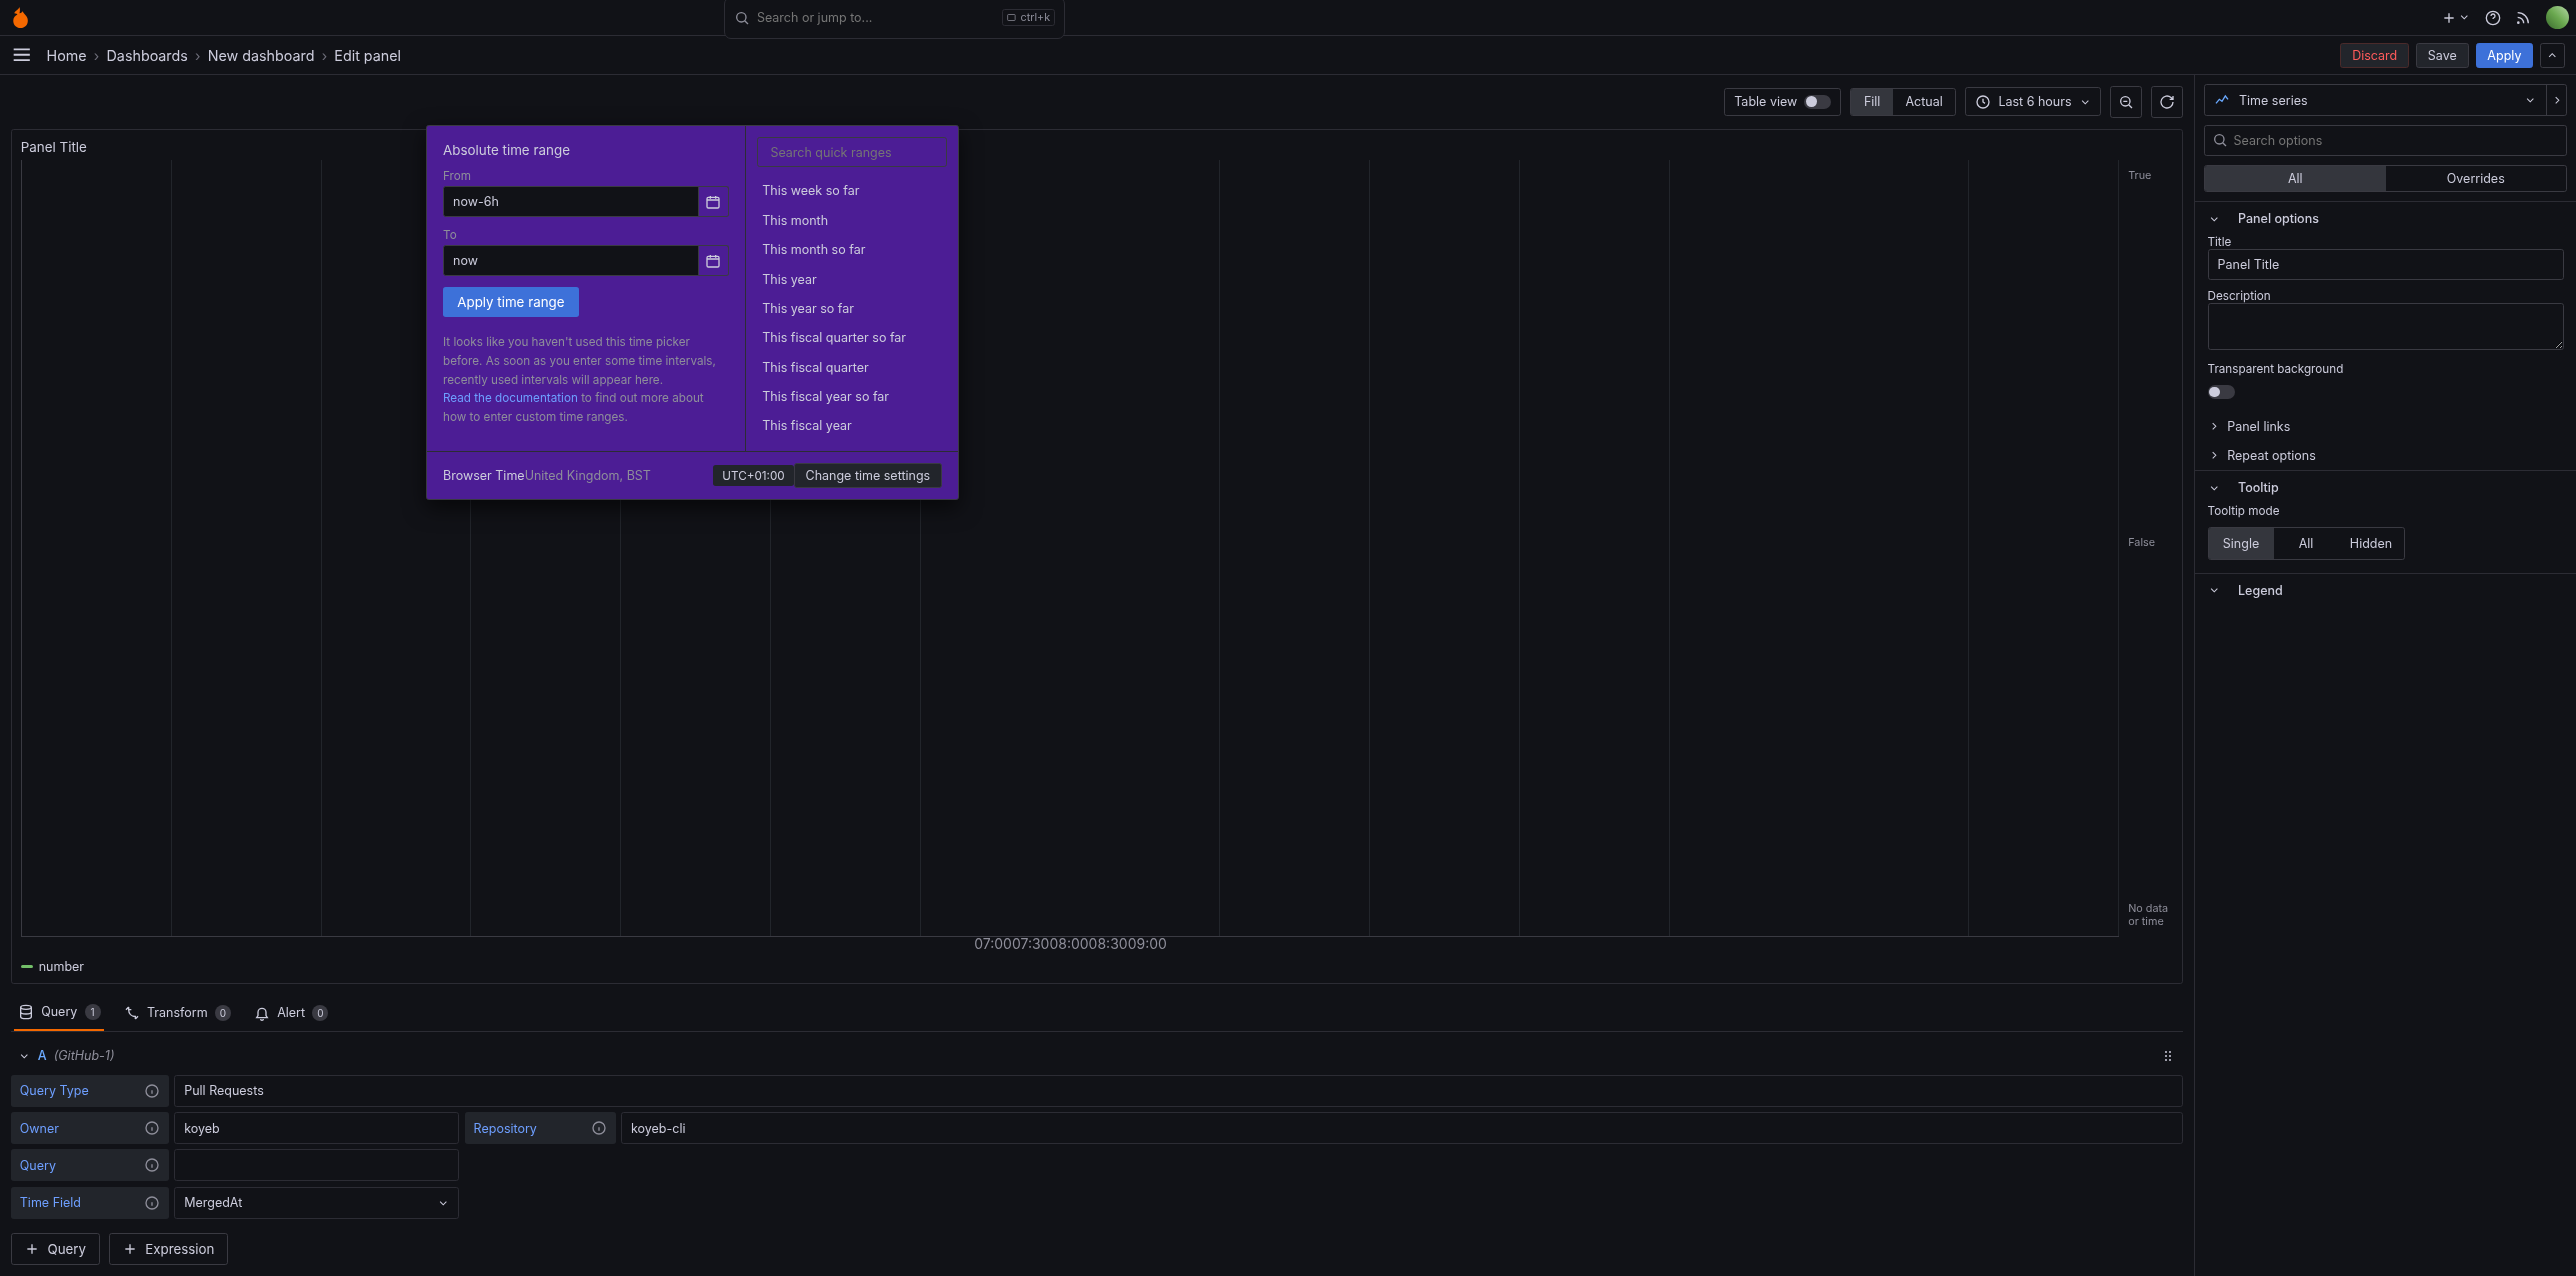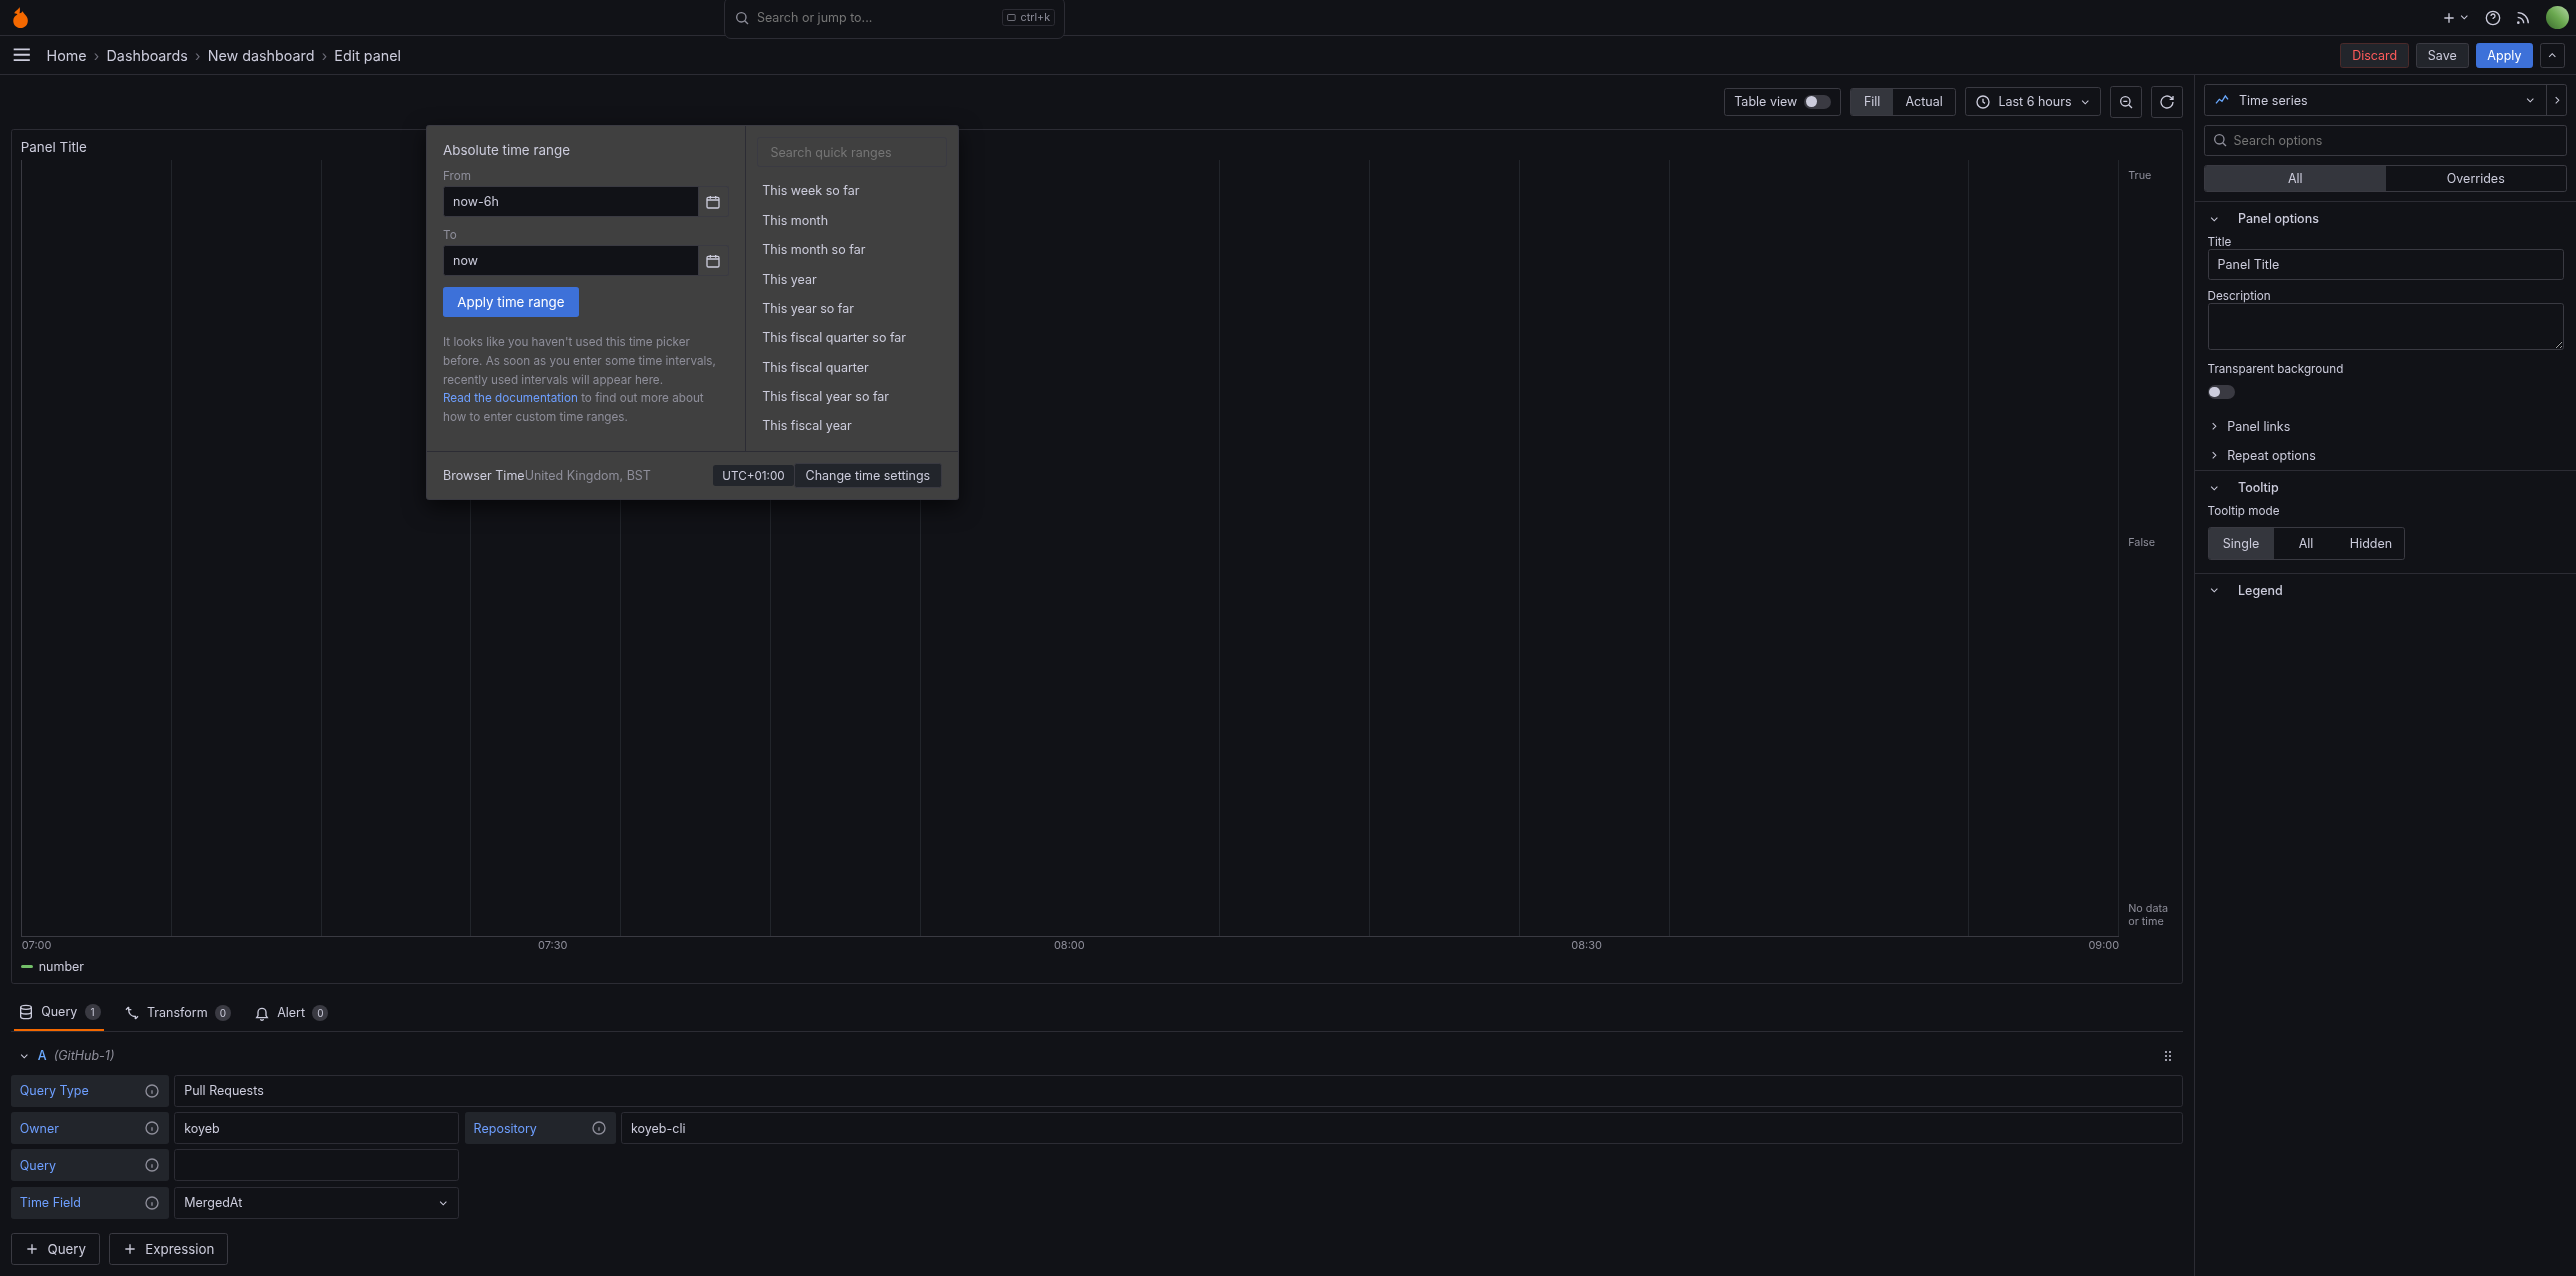--- a/index.html
+++ b/index.html
@@ -43,27 +43,27 @@
 .toggle::after{content:'';position:absolute;width:10.8px;height:10.8px;border-radius:50%;background:#ccccdc;top:1.8px;left:1.8px}
 .tr-picker{display:flex;align-items:center;gap:7.2px;border:0.9px solid #3a3a42;border-radius:2.7px;padding:5.4px 9px}
 .iconbtn{width:32px;height:32px;border:0.9px solid #3a3a42;border-radius:2.7px;display:flex;align-items:center;justify-content:center;cursor:pointer}
 
 
 .panel{flex:1;border:0.9px solid #2c2c34;border-radius:2.7px;padding:9px;display:flex;flex-direction:column;min-height:233px}
 .panel-title{font-size:13.4px;margin-bottom:5.4px}
 .chart{flex:1;display:flex;gap:9px}
 .plot{flex:1;position:relative;border-left:0.9px solid #3a3a42;border-bottom:0.9px solid #3a3a42;margin-bottom:16px}
 .grid{position:absolute;inset:0;background:repeating-linear-gradient(to right,transparent 0,transparent calc(100%/14 - 0.9px),#22252b calc(100%/14 - 0.9px),#22252b calc(100%/14))}
-.xlabels{position:absolute;bottom:-16px;left:0;right:0;display:flex;justify-content:space-between;font-size:11px;color:#8e8e9a}
+.xlabels{position:absolute;bottom:-16px;left:0;right:0;display:flex;justify-content:center;font-size:14px;color:#8e8e9a}
 .ylegend{width:45px;font-size:10.8px;color:#8e8e9a;display:flex;flex-direction:column;justify-content:space-between;padding:9px 0 25px}
 .legend-row{display:flex;align-items:center;gap:5.4px;margin-top:5.4px}
 .legend-swatch{width:12.5px;height:3.6px;background:#73bf69;border-radius:1.8px}
 
 
-.time-dd{position:absolute;top:125px;left:426px;width:533px;background:#404040;border:0.9px solid #3a3a42;border-radius:2.7px;box-shadow:0 7.2px 21.5px rgba(0,0,0,.6);z-index:50;display:flex;flex-wrap:wrap}
+.time-dd{position:absolute;top:125px;left:426px;width:533px;background:#4c1d95;border:0.9px solid #3a3a42;border-radius:2.7px;box-shadow:0 7.2px 21.5px rgba(0,0,0,.6);z-index:50;display:flex;flex-wrap:wrap}
 .dd-left{width:319px;padding:16px;border-right:0.9px solid #2c2c34}
 .dd-right{width:212px;padding:10.8px}
 .dd-title{font-size:13.4px;margin-bottom:10.8px;color:#ccccdc}
 .dd-label{font-size:11.7px;color:#8e8e9a;margin-bottom:3.6px}
 .dd-input-row{display:flex;margin-bottom:10.8px}
 .dd-input-row input{flex:1;height:30.5px;background:#111217;border:0.9px solid #3a3a42;border-radius:2.7px 0 0 2.7px;padding:0 9px;outline:none}
 .dd-cal{width:30.5px;height:30.5px;border:0.9px solid #3a3a42;border-left:none;border-radius:0 2.7px 2.7px 0;display:flex;align-items:center;justify-content:center}
 .dd-apply{background:#3d71d9;border:none;color:#fff;height:30.5px;padding:0 14.3px;border-radius:2.7px;cursor:pointer;margin-bottom:16px}
 .dd-help{font-size:11.7px;color:#8e8e9a;line-height:1.6}
 .dd-help a{color:#6e9fff;text-decoration:none}

